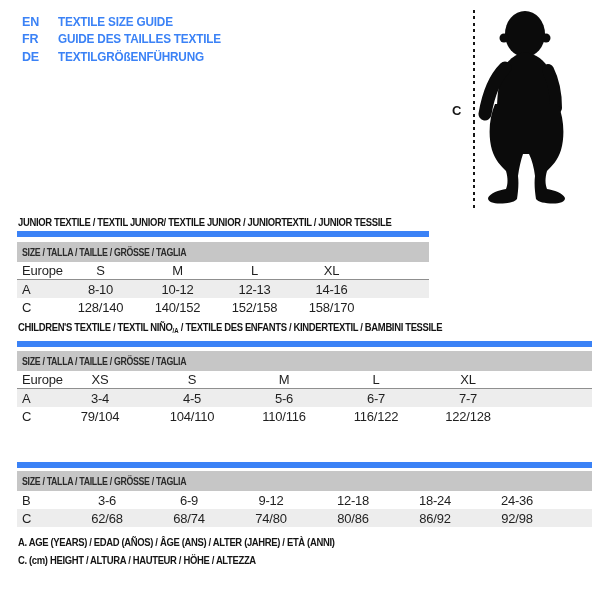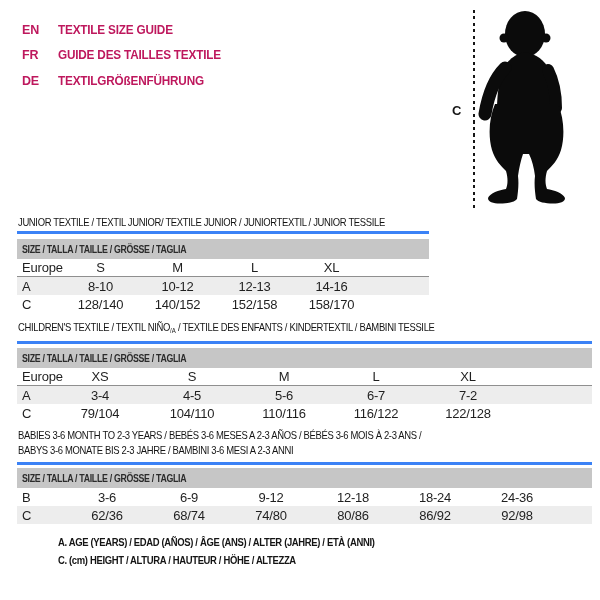--- a/index.html
+++ b/index.html
@@ -8,49 +8,49 @@
     font-family:"Liberation Sans",sans-serif;color:#1c1c1c;
   }
   
   .cx86{display:inline-block;transform:scaleX(.86);transform-origin:0 50%;white-space:nowrap;letter-spacing:-.4px;}
   .cx80{display:inline-block;transform:scaleX(.80);transform-origin:0 50%;white-space:nowrap;letter-spacing:-.4px;}
   .cx94{display:inline-block;transform:scaleX(.94);transform-origin:0 50%;white-space:nowrap;letter-spacing:-.2px;}
 
   
   .lang-list{position:absolute;left:20px;top:13px;}
   .lang-row{display:grid;grid-template-columns:38px 1fr;height:17.5px;align-items:center;
-    font-weight:700;font-size:12.5px;color:#be185d;margin-top:8px;}
+    font-weight:700;font-size:12.5px;color:#3b82f6;}
   .lang-code{padding-left:2px;letter-spacing:-.2px;}
 
   
   .height-line{position:absolute;left:473px;top:10px;width:2px;height:198px;
     background:repeating-linear-gradient(180deg,#161616 0 3px,transparent 3px 6.5px);}
   .c-label{position:absolute;left:452px;top:103px;font-weight:700;font-size:13px;color:#161616;}
   .baby{position:absolute;left:478px;top:8px;}
 
   
-  .tbl-title{position:absolute;left:18px;font-weight:400;font-size:11px;color:#141414;white-space:nowrap;}
-  .tbl{position:absolute;left:17px;border-top:3px solid #3b82f6;}
+  .tbl-title{position:absolute;left:18px;font-weight:700;font-size:11px;color:#141414;white-space:nowrap;}
+  .tbl{position:absolute;left:17px;border-top:6px solid #3b82f6;}
   .band{height:20px;background:#c6c6c6;display:flex;align-items:center;padding-left:5px;
     font-weight:700;font-size:11px;color:#2b2b2b;}
   .grid{display:grid;align-items:center;font-size:13px;color:#1f1f1f;}
   #tbl1 .grid{grid-template-columns:45px repeat(4,77px) 1fr;}
   #tbl2 .grid{grid-template-columns:37px repeat(5,92px) 1fr;}
   #tbl3 .grid{grid-template-columns:49px repeat(6,82px) 1fr;}
   .cols{height:17px;border-bottom:1px solid #8f8f8f;}
   .row{height:18px;}
   .row.shaded{background:#ededed;}
   .cell{letter-spacing:-.2px;}
   .cell.label{padding-left:5px;}
   .cell.val{text-align:center;}
   .sub-a{font-size:7px;vertical-align:-2px;letter-spacing:0;}
 
   
   .legend{position:absolute;left:18px;top:533px;}
-  .legend-line{height:17.8px;display:flex;align-items:center;font-weight:700;font-size:11px;color:#141414;margin-left:40px;}
+  .legend-line{height:17.8px;display:flex;align-items:center;font-weight:700;font-size:11px;color:#141414;}
 </style>
 </head>
 <body>
 
 <div class="canvas">
 
   <div class="lang-list">
       <div class="lang-row">
         <span class="lang-code">EN</span>
         <span class="cx94">TEXTILE SIZE GUIDE</span>
@@ -140,52 +140,48 @@
         <div class="cell val">M</div>
         <div class="cell val">L</div>
         <div class="cell val">XL</div>
       </div>
       <div class="grid row shaded">
         <div class="cell label">A</div>
         <div class="cell val">3-4</div>
         <div class="cell val">4-5</div>
         <div class="cell val">5-6</div>
         <div class="cell val">6-7</div>
-        <div class="cell val">7-2</div>
+        <div class="cell val">7-7</div>
       </div>
       <div class="grid row">
         <div class="cell label">C</div>
         <div class="cell val">79/104</div>
         <div class="cell val">104/110</div>
         <div class="cell val">110/116</div>
         <div class="cell val">116/122</div>
         <div class="cell val">122/128</div>
       </div>
     </div>
 
-  <div class="tbl-title" style="top:428px;line-height:14.5px">
-    <div><span class="cx86">BABIES 3-6 MONTH TO 2-3 YEARS / BEBÉS 3-6 MESES A 2-3 AÑOS / BÉBÉS 3-6 MOIS À 2-3 ANS /</span></div>
-    <div><span class="cx86">BABYS 3-6 MONATE BIS 2-3 JAHRE / BAMBINI 3-6 MESI A 2-3 ANNI</span></div>
-  </div>
   <div class="tbl" id="tbl3" style="top:462px;width:575px;padding-top:3px">
     <div class="band">
       <span class="cx80">SIZE / TALLA / TAILLE / GRÖSSE / TAGLIA</span>
     </div>
   <div class="grid row">
         <div class="cell label">B</div>
         <div class="cell val">3-6</div>
         <div class="cell val">6-9</div>
         <div class="cell val">9-12</div>
         <div class="cell val">12-18</div>
         <div class="cell val">18-24</div>
         <div class="cell val">24-36</div>
       </div>
       <div class="grid row shaded">
         <div class="cell label">C</div>
-        <div class="cell val">62/36</div>
+        <div class="cell val">62/68</div>
         <div class="cell val">68/74</div>
         <div class="cell val">74/80</div>
         <div class="cell val">80/86</div>
         <div class="cell val">86/92</div>
         <div class="cell val">92/98</div>
       </div>
     </div>
 
   <div class="legend">
     <div class="legend-line">

